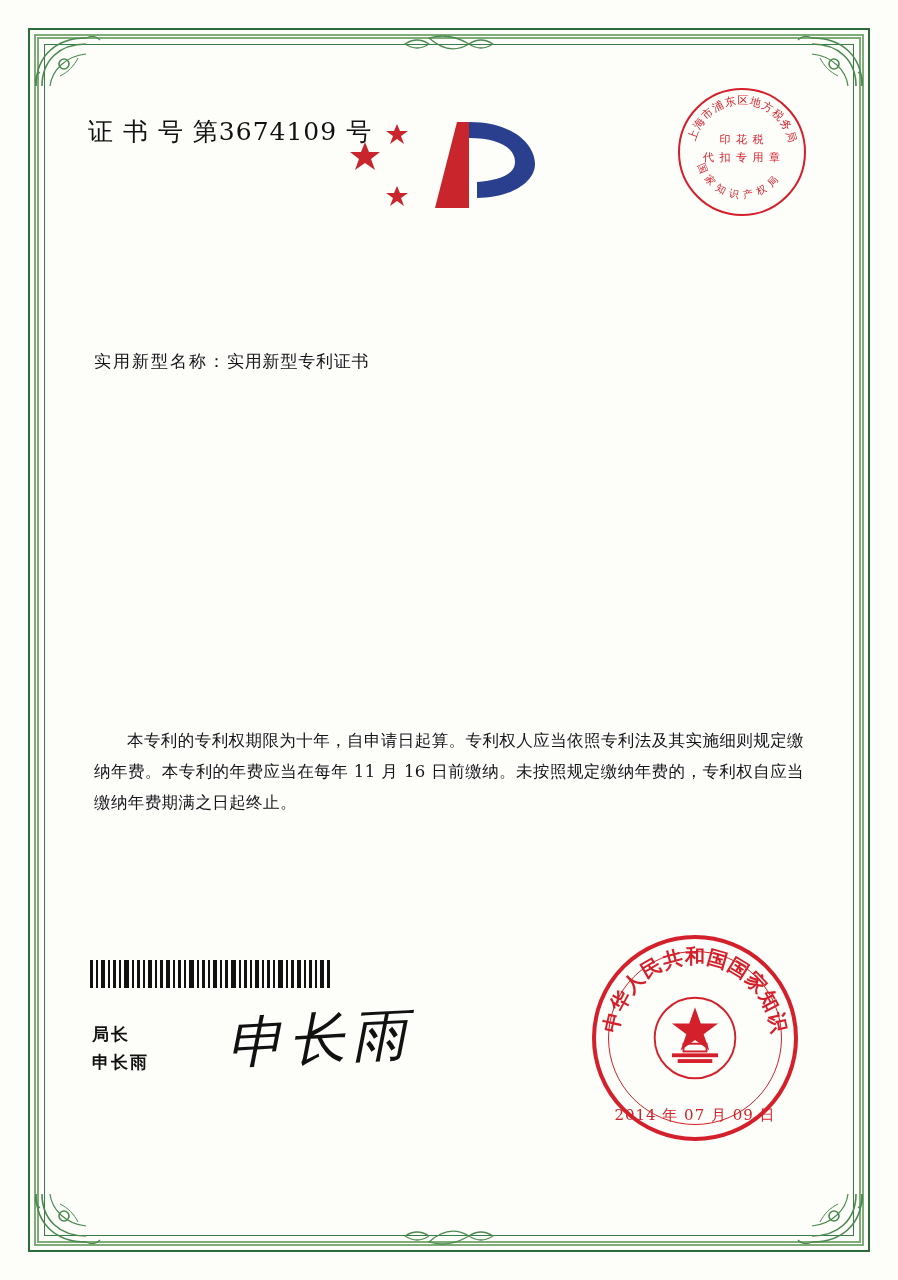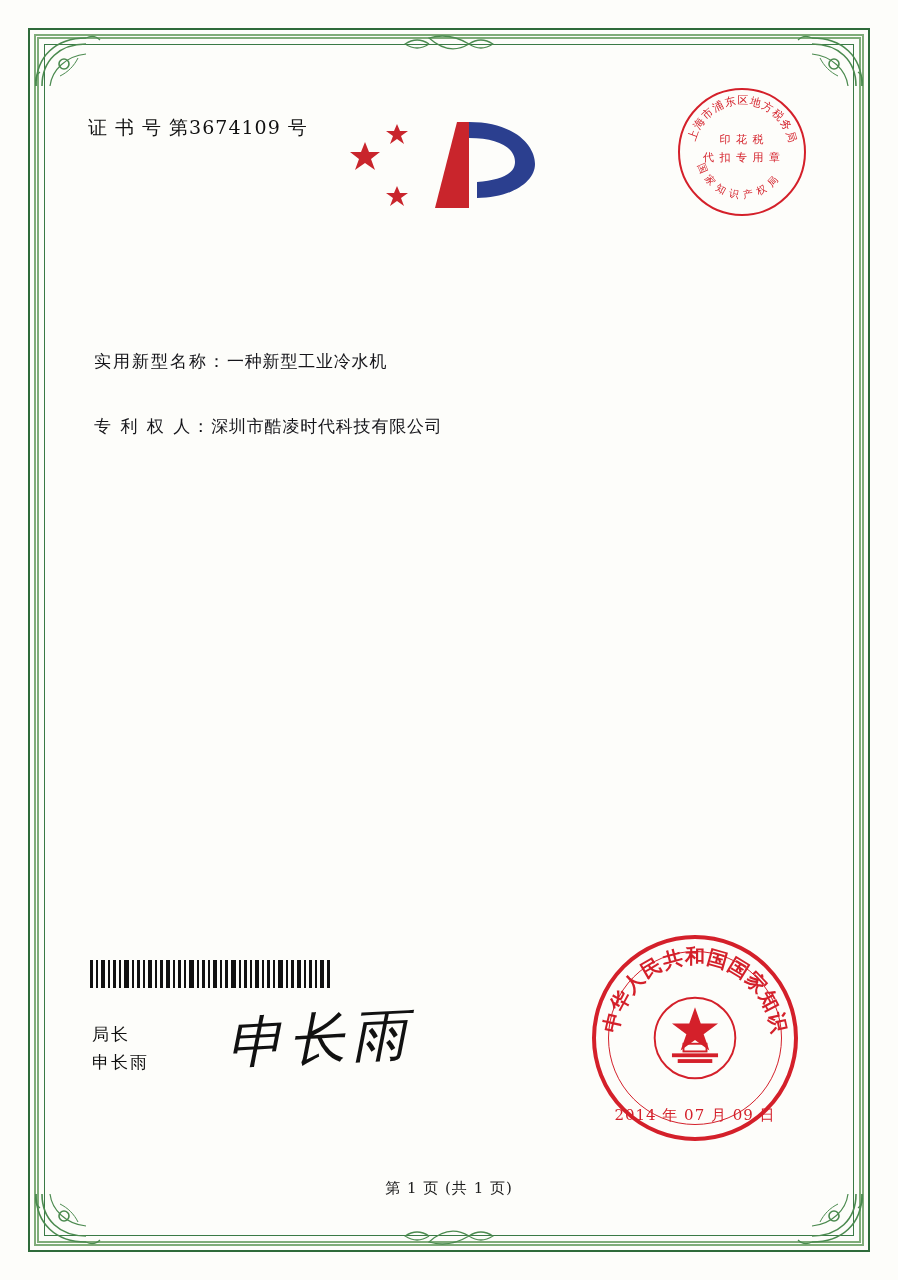--- a/index.html
+++ b/index.html
@@ -58,21 +58,21 @@
 
   .content {
     position: absolute;
     left: 60px; top: 60px; right: 60px; bottom: 60px;
   }
 
   .cert-number {
     position: absolute;
     left: 28px;
     top: 55px;
-    font-size: 19px;
+    font-size: 25px;
     letter-spacing: 1px;
     color: #111;
     font-family: "DejaVu Serif", serif;
   }
 
   .logo {
     position: absolute;
     left: 50%;
     transform: translateX(-50%);
     top: 52px;
@@ -169,21 +169,21 @@
     background: #111;
   }
 
   .signature-block {
     position: absolute;
     left: 32px;
     top: 960px;
   }
   .sig-label {
     font-size: 17px;
-    font-weight: normal;
+    font-weight: bold;
     color: #111;
     line-height: 28px;
     font-family: "DejaVu Serif", serif;
     letter-spacing: 2px;
   }
   .sig-hand {
     position: absolute;
     left: 135px;
     top: -18px;
     font-size: 56px;
@@ -351,28 +351,26 @@
           <textPath href="#arcBot" startOffset="9%">国 家 知 识 产 权 局</textPath>
         </text>
       </svg>
       <div class="txt l1">印 花 税</div>
       <div class="txt l2">代 扣 专 用 章</div>
     </div>
 
 
     <div class="fields">
       <div class="field">
-        <span class="lbl">实用新型名称：</span><span class="val">一种新型工业冷水机</span>
+        <span class="lbl">实用新型名称：</span><span class="val">实用新型专利证书</span>
       </div>
-      <div class="field">
-        <span class="lbl">专 利 权 人：</span><span class="val">深圳市酷凌时代科技有限公司</span>
-      </div>
     </div>
 
     <div class="paras">
+      <p>本专利的专利权期限为十年，自申请日起算。专利权人应当依照专利法及其实施细则规定缴纳年费。本专利的年费应当在每年 11 月 16 日前缴纳。未按照规定缴纳年费的，专利权自应当缴纳年费期满之日起终止。</p>
     </div>
 
     <div class="barcode">
       <div class="b" style="left:0px;width:3px"></div>
       <div class="b" style="left:6px;width:2px"></div>
       <div class="b" style="left:11px;width:4px"></div>
       <div class="b" style="left:18px;width:2px"></div>
       <div class="b" style="left:23px;width:3px"></div>
       <div class="b" style="left:29px;width:2px"></div>
       <div class="b" style="left:34px;width:5px"></div>
@@ -432,16 +430,15 @@
       <svg class="seal-star" viewBox="0 0 100 100">
         <circle cx="50" cy="50" r="42" fill="none" stroke="#d4202a" stroke-width="2"></circle>
         <polygon points="50,18 56,35 74,35 59,46 65,63 50,52 35,63 41,46 26,35 44,35" fill="#d4202a"></polygon>
         <rect x="26" y="66" width="48" height="4" fill="#d4202a"></rect>
         <rect x="32" y="72" width="36" height="4" fill="#d4202a"></rect>
         <rect x="38" y="56" width="24" height="8" fill="none" stroke="#d4202a" stroke-width="2"></rect>
       </svg>
       <div class="seal-date">2014 年 07 月 09 日</div>
     </div>
 
-    <div class="footer">第 1 页 (共 1 页)</div>
 
   </div>
 </div>
 
 </body></html>

